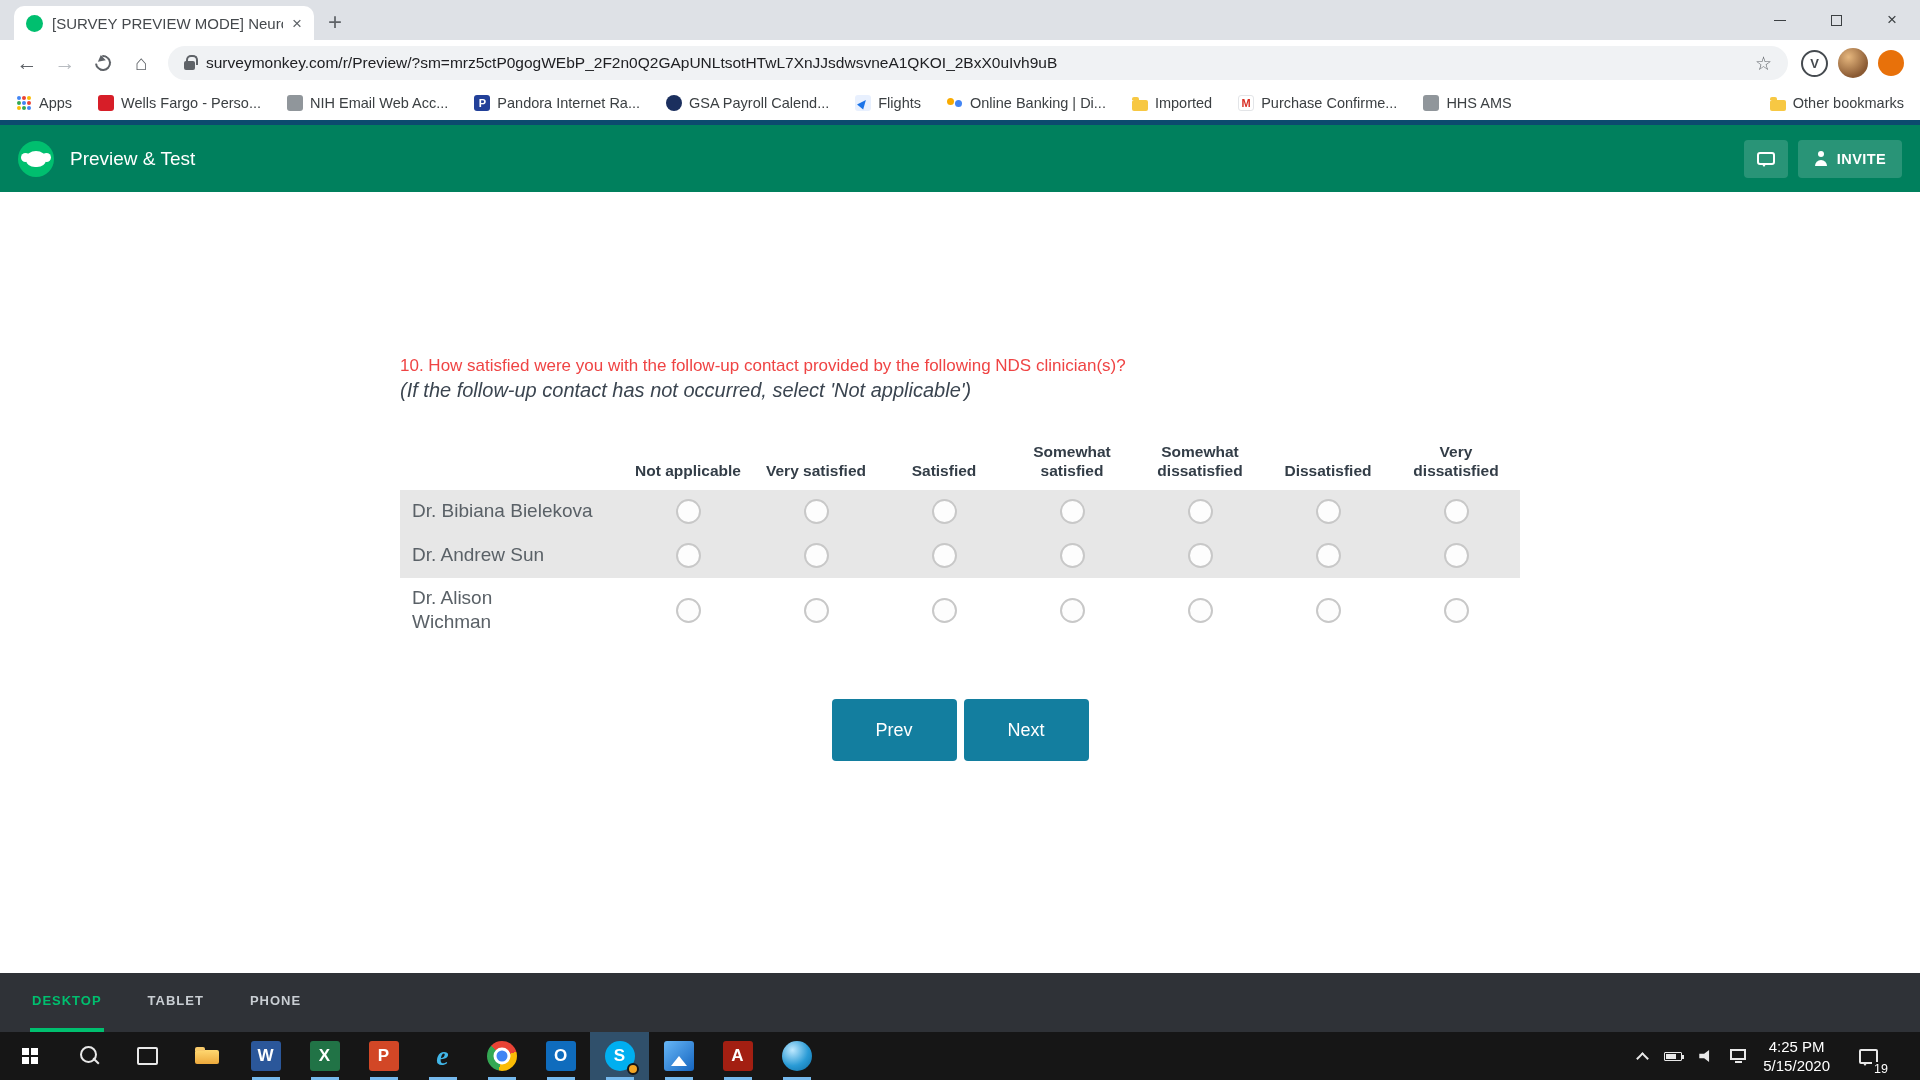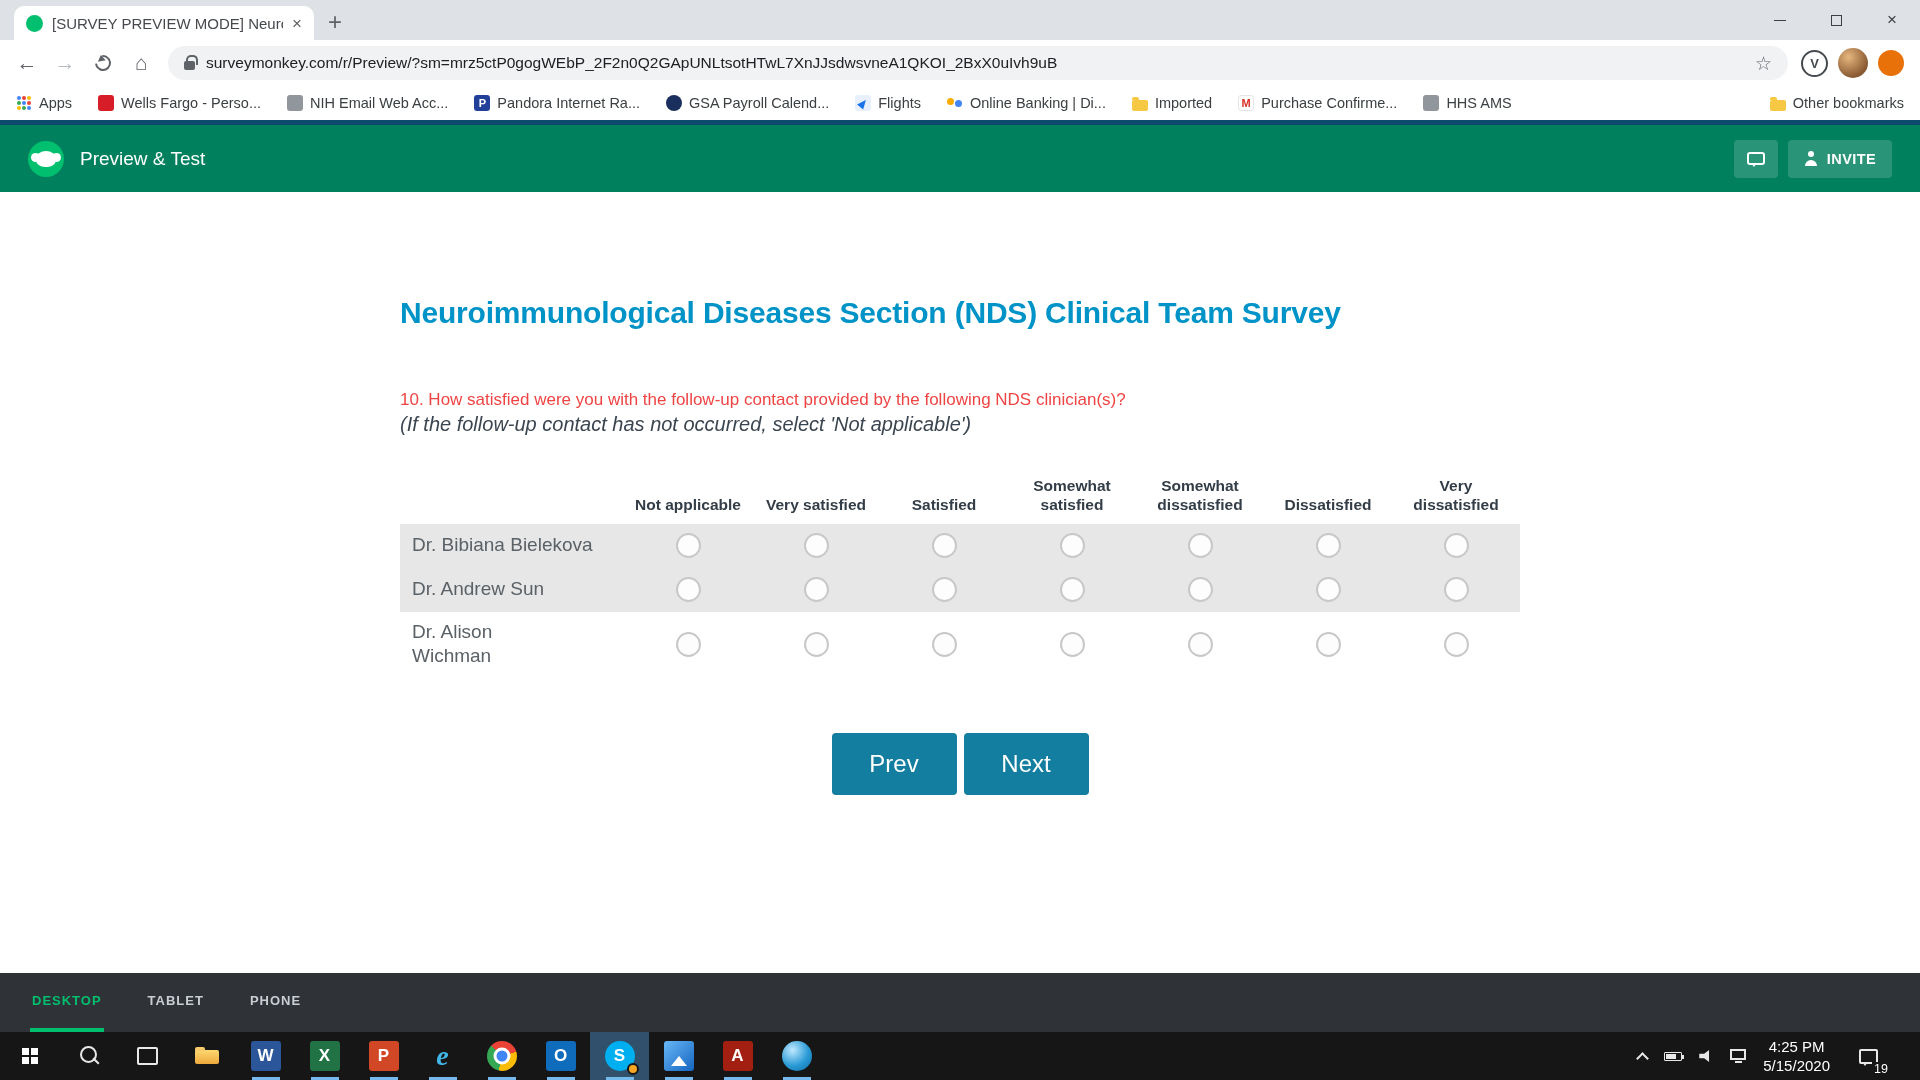--- a/index.html
+++ b/index.html
@@ -45,21 +45,21 @@
   .bm-ic.glyph-gray{background:#90969b;}
   .bm-ic.folder{height:11px;margin-top:4px;border-radius:2px;}
   .bm-ic.folder::before{content:"";position:absolute;top:-3px;left:0;width:7px;height:3px;background:inherit;border-radius:2px 2px 0 0;}
   .bm-ic.gmail{background:#fff;border:1px solid #e3e5e8;color:#d93025;}
   .bm-ic.flight{background:#e8f0fe;overflow:hidden;}
   .bm-ic.flight::before{content:"";width:0;height:0;border-left:4px solid transparent;border-right:4px solid transparent;border-bottom:9px solid #1a73e8;transform:rotate(40deg);}
   .bm-ic.dots{background:none;}
   .bm-ic.dots::before{content:"";position:absolute;left:0;top:3px;width:7px;height:7px;border-radius:50%;background:#f9ab00;box-shadow:8px 2px 0 #4285f4;}
 
   
-  .sm-header{height:67px;background:#00805d;display:flex;align-items:center;padding:0 28px;}
+  .sm-header{height:67px;background:#00805d;display:flex;align-items:center;padding:0 18px;}
   .sm-logo{position:relative;width:36px;height:36px;border-radius:50%;background:#00bf6f;flex:none;}
   .sm-logo::before{content:"";position:absolute;width:9px;height:9px;background:#fff;border-radius:50%;left:3px;top:12px;box-shadow:21px 0 #fff;}
   .sm-logo::after{content:"";position:absolute;width:20px;height:16px;background:#fff;border-radius:50% 50% 45% 45%;left:8px;top:10px;}
   .sm-title{color:#fff;font-size:19px;margin-left:16px;}
   .sm-right{margin-left:auto;display:flex;align-items:center;gap:10px;}
   .chat-btn{width:44px;height:38px;background:rgba(255,255,255,.16);border-radius:4px;display:flex;align-items:center;justify-content:center;}
   .chat-ic{width:18px;height:13px;border:2px solid #fff;border-radius:3px;position:relative;}
   .chat-ic::after{content:"";position:absolute;left:2px;bottom:-7px;border:3px solid transparent;border-top:4px solid #fff;}
   .invite-btn{height:38px;background:rgba(255,255,255,.16);border-radius:4px;display:flex;align-items:center;gap:9px;padding:0 16px;color:#fff;font-weight:bold;font-size:14.5px;letter-spacing:.4px;}
   .person-ic{width:14px;height:15px;position:relative;}
@@ -75,21 +75,21 @@
   .matrix{margin-top:40px;}
   .mx-head{display:grid;grid-template-columns:224px repeat(7,1fr);align-items:end;padding-bottom:9px;min-height:44px;}
   .mx-col-head{text-align:center;font-size:15.5px;font-weight:bold;color:#333d47;line-height:1.25;padding:0 8px;}
   .mx-row{display:grid;grid-template-columns:224px repeat(7,1fr);align-items:center;min-height:44px;}
   .mx-row.alt{background:#e7e7e7;}
   .mx-label{font-size:19px;color:#5a6167;padding-left:12px;line-height:1.3;}
   .mx-row:last-child .mx-label{max-width:170px;padding-top:8px;padding-bottom:8px;}
   .mx-cell{display:flex;justify-content:center;}
   .radio{width:25px;height:25px;border-radius:50%;border:2px solid #c8c8c8;background:#fdfdfd;}
   .nav-buttons{display:flex;justify-content:center;gap:7px;margin-top:56px;}
-  .btn{width:125px;height:62px;background:#137e9f;color:#fff;font-size:24px;border:none;border-radius:4px;font-family:inherit;}
+  .btn{width:125px;height:62px;background:#137e9f;color:#fff;font-size:18px;border:none;border-radius:4px;font-family:inherit;}
 
   
   .device-bar{height:59px;background:#2f3237;display:flex;align-items:stretch;padding-left:30px;gap:42px;}
   .dev-tab{display:flex;align-items:center;font-size:13px;font-weight:bold;letter-spacing:1px;color:#c9ced3;border-bottom:4px solid transparent;padding:16px 2px;}
   .dev-tab.active{color:#00bf6f;border-bottom-color:#00bf6f;}
 
   
   .taskbar{height:48px;background:#161616;display:flex;align-items:stretch;color:#fff;}
   .tb-apps{display:flex;align-items:stretch;}
   .tb-slot{width:59px;display:flex;align-items:center;justify-content:center;position:relative;}
@@ -222,21 +222,20 @@
       </span>
     <span class="invite-btn">
       <span class="person-ic"></span>
       <span>INVITE</span>
     </span>
   </div>
 </div>
 
 <div class="content">
   <div class="survey-wrap">
-    <div class="survey-title">Neuroimmunological Diseases Section (NDS) Clinical Team Survey</div>
     <div class="question">10. How satisfied were you with the follow-up contact provided by the following NDS clinician(s)?</div>
     <div class="note">(If the follow-up contact has not occurred, select 'Not applicable')</div>
 
     <div class="matrix">
       <div class="mx-head">
           <div></div>
           <div class="mx-col-head">Not applicable</div>
           <div class="mx-col-head">Very satisfied</div>
           <div class="mx-col-head">Satisfied</div>
           <div class="mx-col-head">Somewhat satisfied</div>

